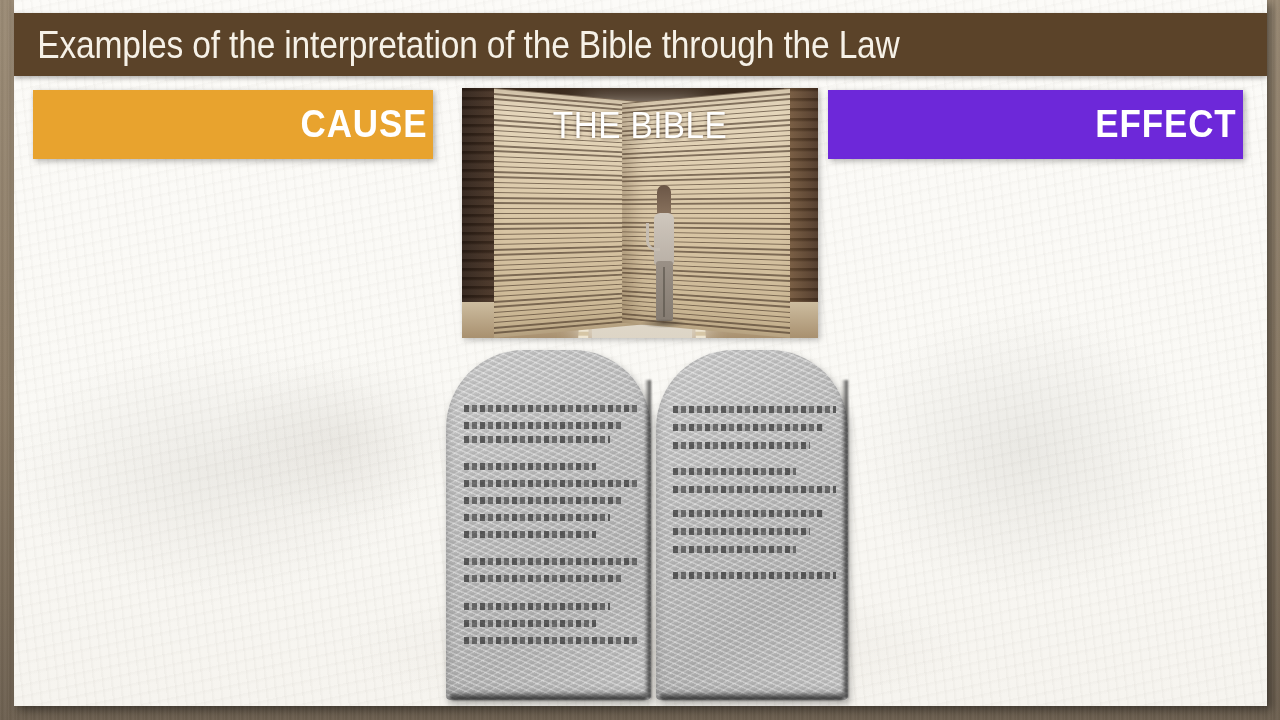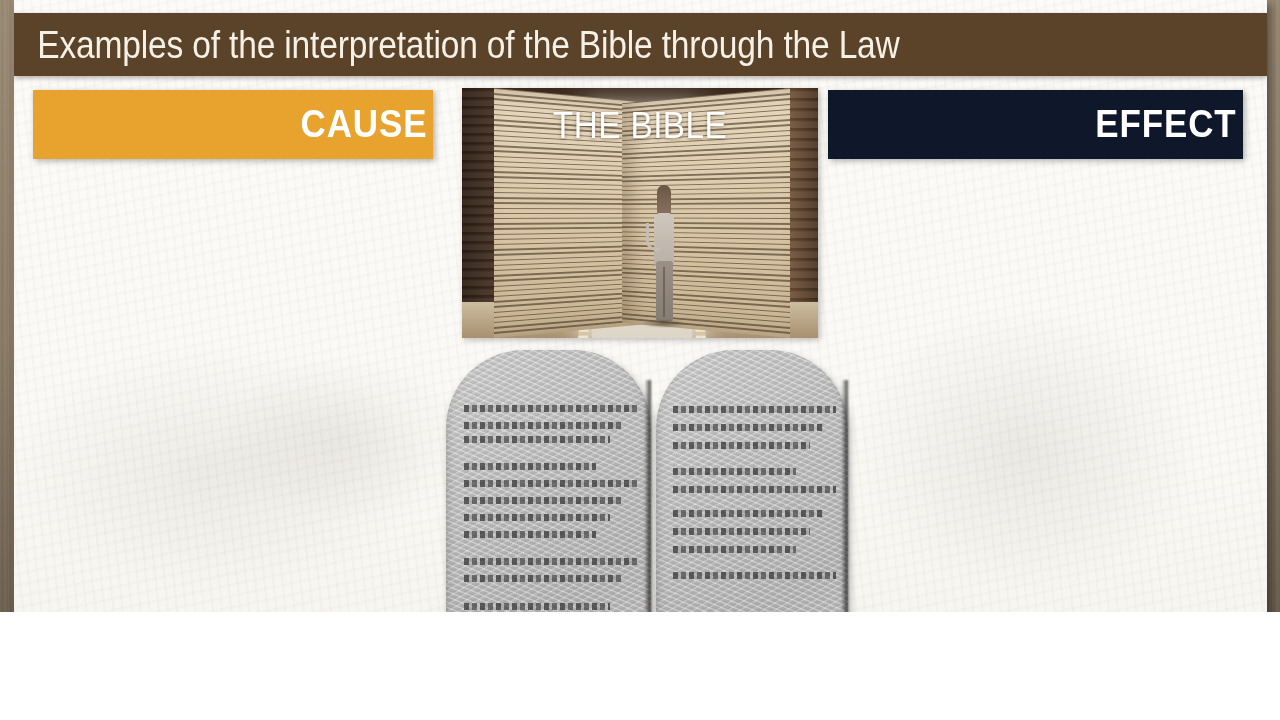--- a/index.html
+++ b/index.html
@@ -9,21 +9,21 @@
     height: 720px;
     overflow: hidden;
     background: #ffffff;
     font-family: "Liberation Sans", sans-serif;
   }
 
   
   #slide-root {
     position: relative;
     width: 1280px;
-    height: 612px;
+    height: 720px;
     background:
       linear-gradient(180deg, #8a7a66 0%, #7d6e5c 40%, #6f6252 100%);
     overflow: hidden;
   }
 
   
   .frame-texture {
     position: absolute;
     inset: 0;
     background-image:
@@ -111,21 +111,21 @@
   }
 
   #cause-box {
     left: 19px;
     width: 400px;
     background: #e8a32e;
   }
   #effect-box {
     left: 814px;
     width: 415px;
-    background: #0f172a;
+    background: #6d28d9;
   }
 
   
   #bible-photo {
     position: absolute;
     left: 448px;
     top: 88px;
     width: 356px;
     height: 250px;
     overflow: hidden;

